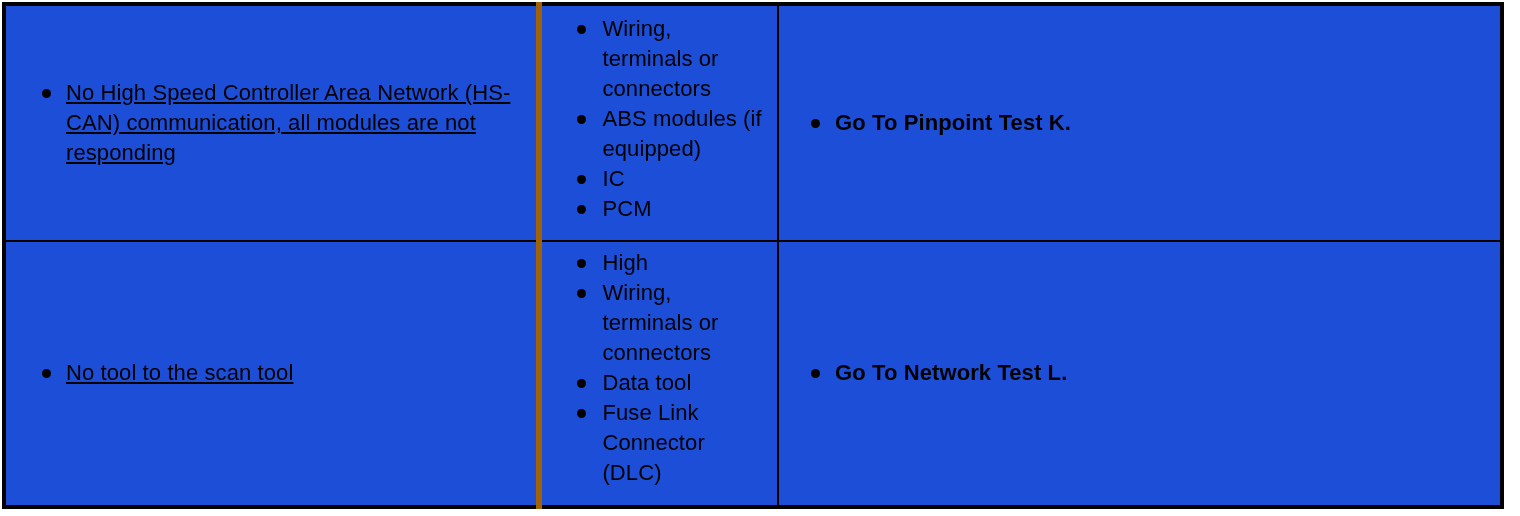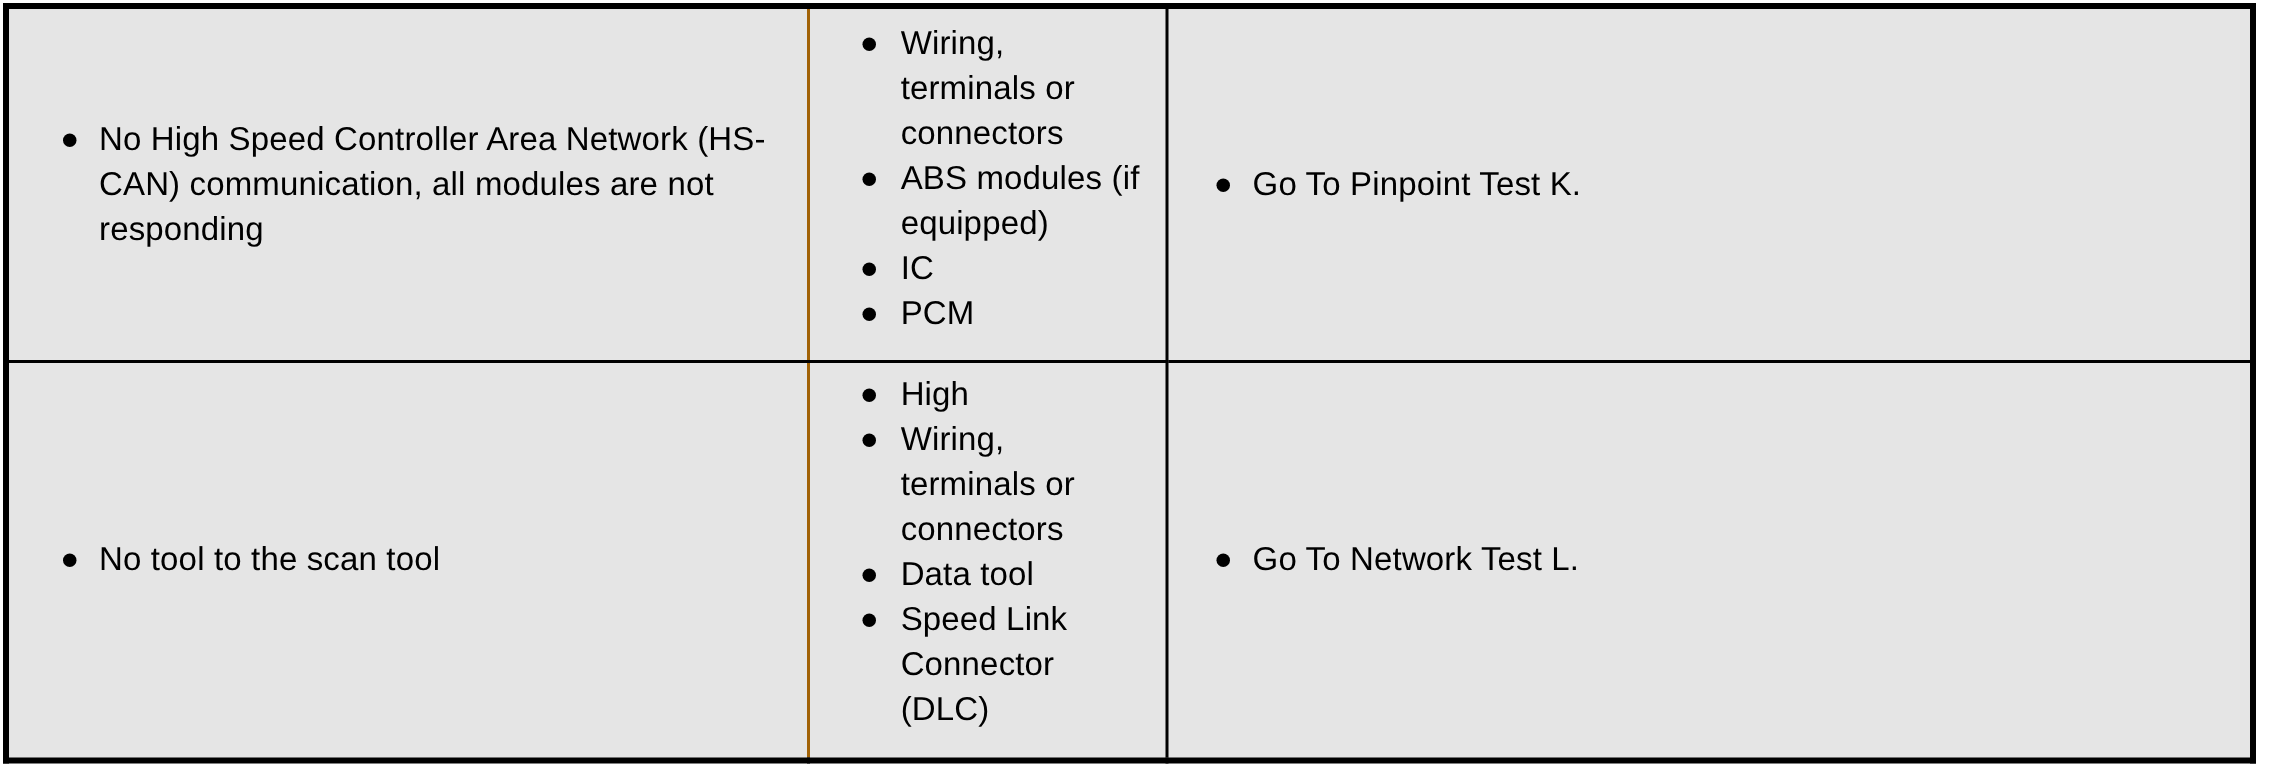--- a/index.html
+++ b/index.html
@@ -43,27 +43,27 @@
   }
 
   .sym-row.row-first .sym-cell {
     border-bottom: 2px solid #000000;
   }
 
   .sym-cell {
     display: table-cell;
     vertical-align: middle;
     box-sizing: border-box;
-    background: #e5e5e5;
+    background: #1d4ed8;
     padding: 0;
   }
 
-  .sym-cell.col-symptom  { width: 534px;  border-right: 2px solid #a16207; }
+  .sym-cell.col-symptom  { width: 534px;  border-right: 6px solid #a16207; text-decoration: underline; }
   .sym-cell.col-source   { width: 238px;  border-right: 2px solid #000000; vertical-align: top; }
-  .sym-cell.col-action   { width: 722px; }
+  .sym-cell.col-action   { width: 722px; font-weight: bold; }
 
   
   .row-first  .sym-cell { height: 235px; }
   .row-second .sym-cell { height: 264px; }
 
   
   ul.blist {
     list-style: none;
     margin: 0;
     padding: 0;
@@ -142,21 +142,21 @@
           <li>No tool to the scan tool</li>
         </ul>
       </div>
 
       <div class="sym-cell col-source">
         <div class="src-wrap">
           <ul class="blist">
             <li>High</li>
             <li>Wiring, terminals or connectors</li>
             <li>Data tool</li>
-            <li>Speed Link Connector (DLC)</li>
+            <li>Fuse Link Connector (DLC)</li>
           </ul>
         </div>
       </div>
 
       <div class="sym-cell col-action">
         <ul class="blist">
           <li>Go To Network Test L.</li>
         </ul>
       </div>
 

